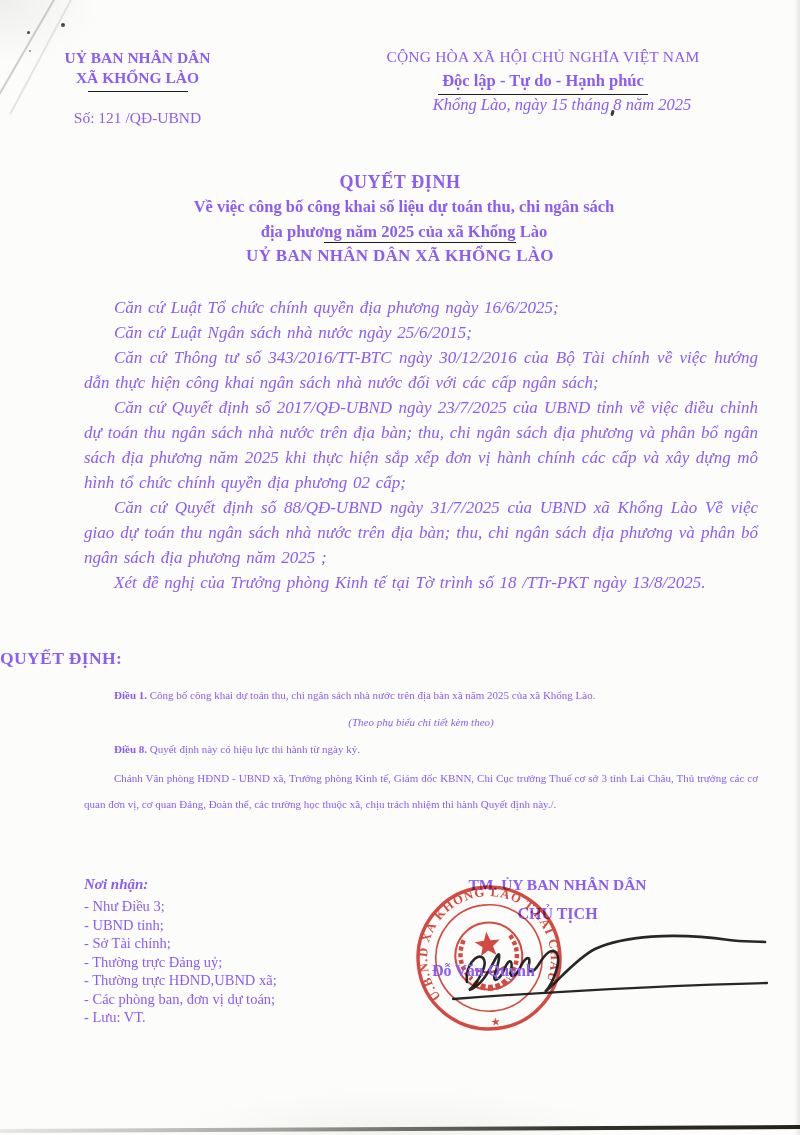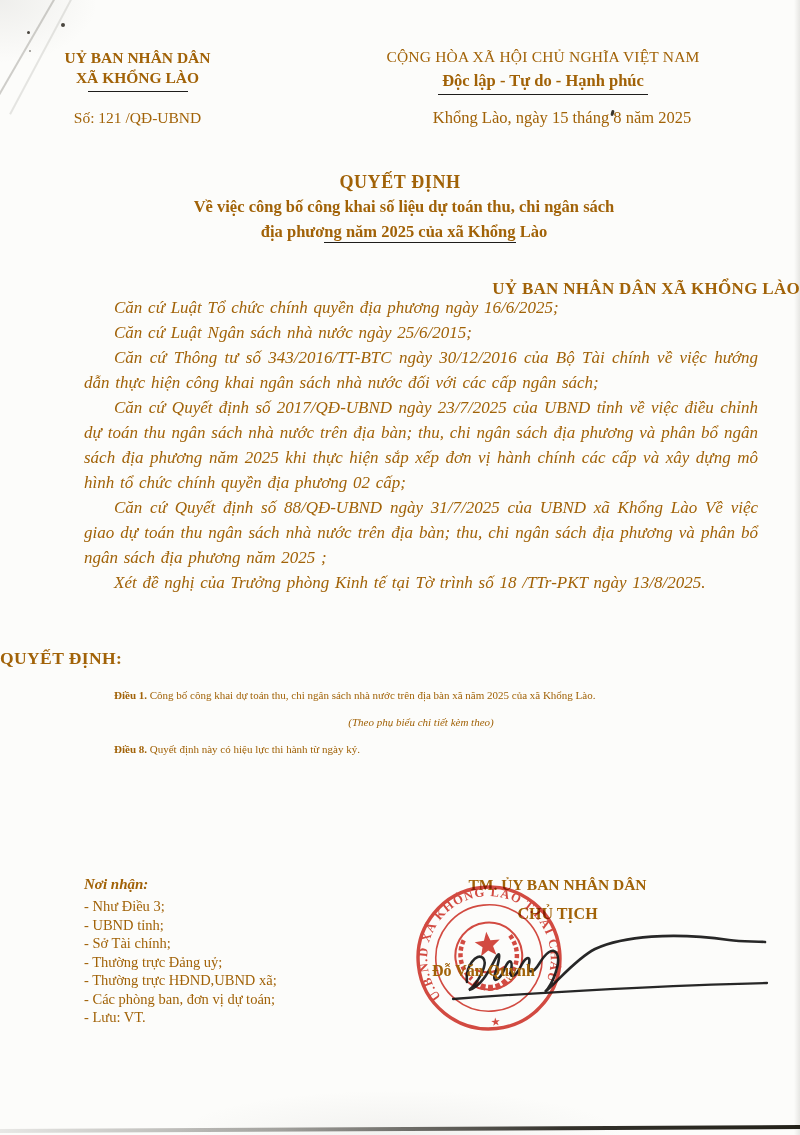--- a/index.html
+++ b/index.html
@@ -1,46 +1,46 @@
 <!DOCTYPE html>
 <html lang="vi"><head>
 <meta charset="utf-8">
 <style>
   html,body{margin:0;padding:0;background:#e8e6e2;}
   .page{
     position:relative;width:800px;height:1135px;margin:0 auto;
     background:#fcfcfa;overflow:hidden;
     font-family:"Liberation Serif","DejaVu Serif",serif;
-    color:#a16207;
+    color:#8b5cf6;
   }
   .page::before{
     content:"";position:absolute;inset:0;pointer-events:none;
     background:
       radial-gradient(140px 90px at 0% 0%, rgba(120,118,112,.10), transparent 70%),
       radial-gradient(300px 60px at 50% 100%, rgba(120,118,112,.08), transparent 75%);
   }
   .abs{position:absolute;}
 
   
   .hdr-left{left:40px;top:48px;width:195px;text-align:center;}
   .hdr-left .org{font-weight:bold;font-size:15.5px;line-height:20px;}
   .org-underline{width:100px;height:0;border-top:1.6px solid #1e1d1b;margin:3px auto 0;}
   .doc-number{font-size:15.5px;margin-top:17px;}
   .hdr-right{left:348px;top:46px;width:390px;text-align:center;}
   .motto1{font-weight:normal;font-size:15.5px;line-height:21px;letter-spacing:.2px;}
   .motto2{display:inline-block;font-weight:bold;font-size:16.5px;line-height:22px;
           border-bottom:1.7px solid #1e1d1b;padding:0 4px 2px;margin-top:3px;}
-  .place-date{font-size:16.5px;margin-top:13px;padding-left:38px;}
+  .place-date{font-style:italic;font-size:16.5px;padding-left:38px;}
 
   
   .title-block{left:0;top:172px;width:800px;text-align:center;}
   .doc-kind{font-weight:bold;font-size:18px;letter-spacing:.6px;}
   .doc-about{font-weight:bold;font-size:16.5px;line-height:22px;margin-top:3px;padding-left:8px;}
   .u-part{border-bottom:1.6px solid #1e1d1b;padding-bottom:1px;}
-  .issuer-line{left:0;top:279px;width:800px;text-align:right;
+  .issuer-line{left:0;top:246px;width:800px;text-align:center;
                font-weight:bold;font-size:17px;letter-spacing:.3px;}
 
   
   .preamble{left:84px;top:295px;width:674px;}
   .preamble p{
     margin:0;font-style:italic;font-size:17px;line-height:25px;
     text-align:justify;text-indent:30px;word-spacing:1.5px;
   }
 
   .decision-heading{left:0;top:648px;width:800px;text-align:left;
@@ -116,20 +116,21 @@
     <p>Căn cứ Quyết định số 88/QĐ-UBND ngày 31/7/2025 của UBND xã Khổng Lào Về việc giao dự toán thu ngân sách nhà nước trên địa bàn; thu, chi ngân sách địa phương và phân bổ ngân sách địa phương năm 2025 ;</p>
     <p>Xét đề nghị của Trưởng phòng Kinh tế tại Tờ trình số 18 /TTr-PKT ngày 13/8/2025.</p>
   </div>
 
   <div class="abs decision-heading">QUYẾT ĐỊNH:</div>
 
   <div class="abs articles">
     <p><b>Điều 1.</b><span> Công bố công khai dự toán thu, chi ngân sách nhà nước trên địa bàn xã năm 2025 của xã Khổng Lào.</span></p>
     <p class="note">(Theo phụ biểu chi tiết kèm theo)</p>
     <p><b>Điều 8.</b><span> Quyết định này có hiệu lực thi hành từ ngày ký.</span></p>
+    <p class="exec">Chánh Văn phòng HĐND - UBND xã, Trưởng phòng Kinh tế, Giám đốc KBNN, Chi Cục trưởng Thuế cơ sở 3 tỉnh Lai Châu, Thủ trưởng các cơ quan đơn vị, cơ quan Đảng, Đoàn thể, các trường học thuộc xã, chịu trách nhiệm thi hành Quyết định này./.</p>
   </div>
 
   <div class="abs recipients">
     <div class="rc-label">Nơi nhận:</div>
     <div class="rc-item">- Như Điều 3;</div>
     <div class="rc-item">- UBND tỉnh;</div>
     <div class="rc-item">- Sở Tài chính;</div>
     <div class="rc-item">- Thường trực Đảng uỷ;</div>
     <div class="rc-item">- Thường trực HĐND,UBND xã;</div>
     <div class="rc-item">- Các phòng ban, đơn vị dự toán;</div>

